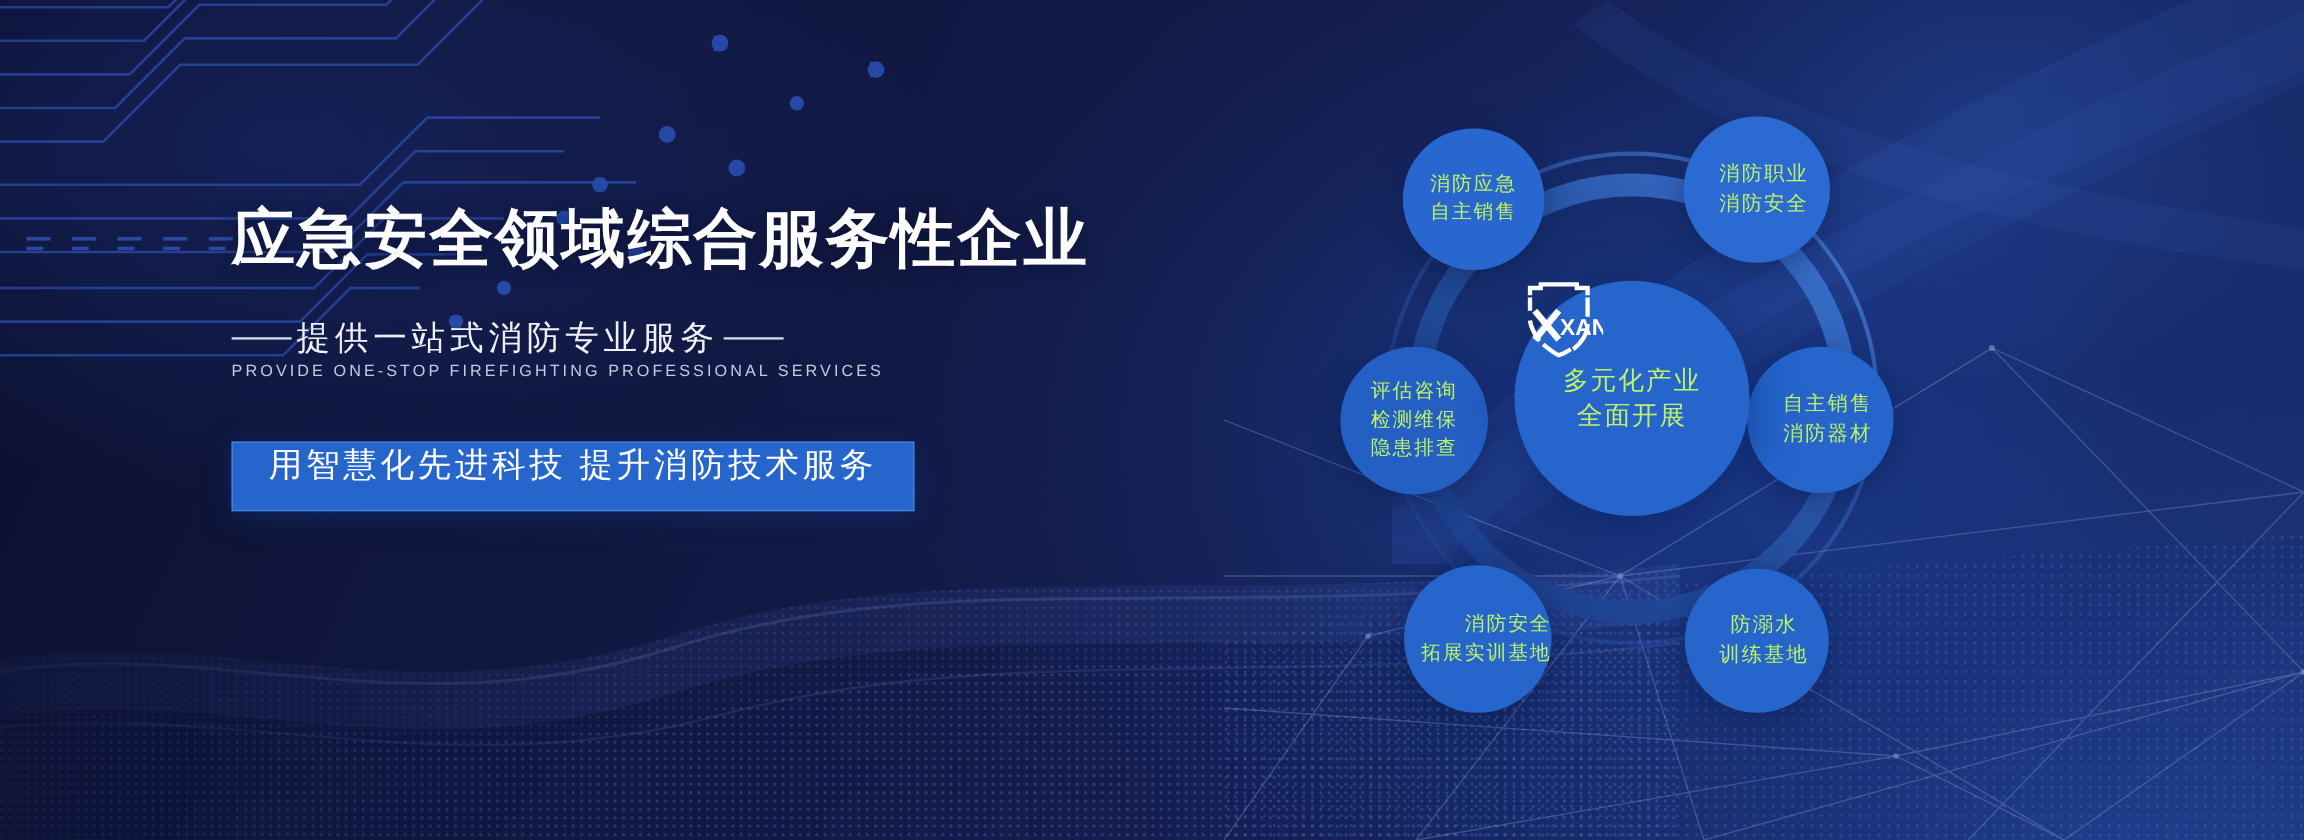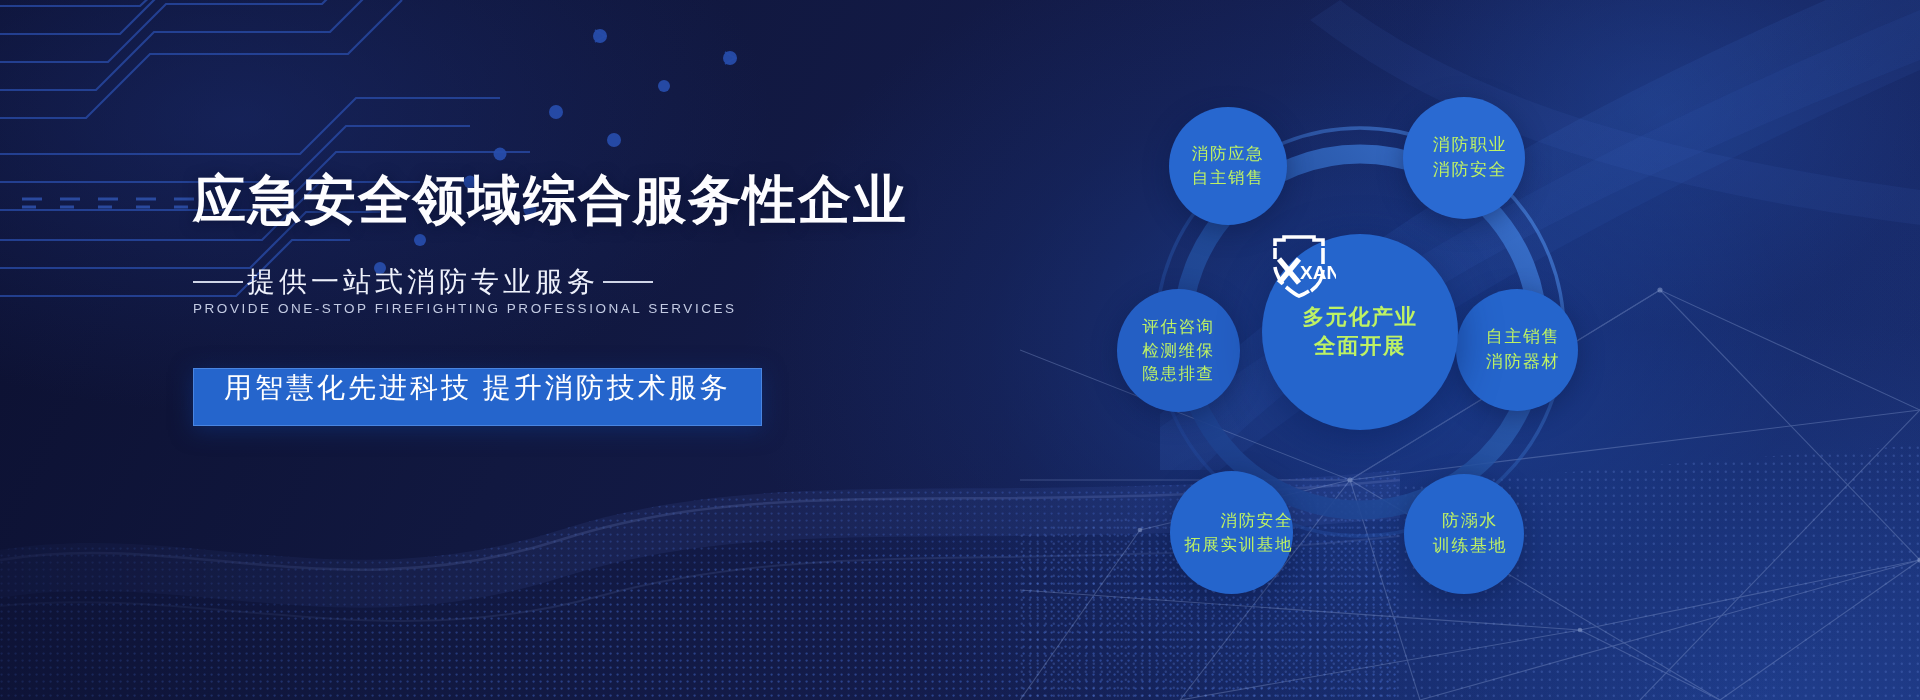--- a/index.html
+++ b/index.html
@@ -99,21 +99,21 @@
   .b-r { left:308px; top:203px; width:122px; height:122px; background:#2565cc; }
   .b-bl{ left:22px;  top:385px; width:123px; height:123px; background:#2565cc;align-items:flex-end; }
   .b-br{ left:256px; top:388px; width:120px; height:120px; background:#2565cc; }
 
   .b-center{
     left:114px; top:148px; width:196px; height:196px;
     background:#2565cc;
     box-shadow:0 8px 40px rgba(10,30,90,.55);
   }
   .b-center .logo{ width:74px; height:66px; margin-bottom:6px; }
-  .b-center .ctxt span{ font-size:21.5px; line-height:1.35; letter-spacing:1.5px; font-weight:700; }
+  .b-center .ctxt span{ font-size:21.5px; line-height:1.35; letter-spacing:1.5px; font-weight:400; }
 </style>
 </head>
 <body>
 
 <div id="stage">
 
   <div class="tr-glow"></div>
 
   <svg class="tr-swoosh" viewBox="0 0 760 470" preserveAspectRatio="none">
     <defs>

